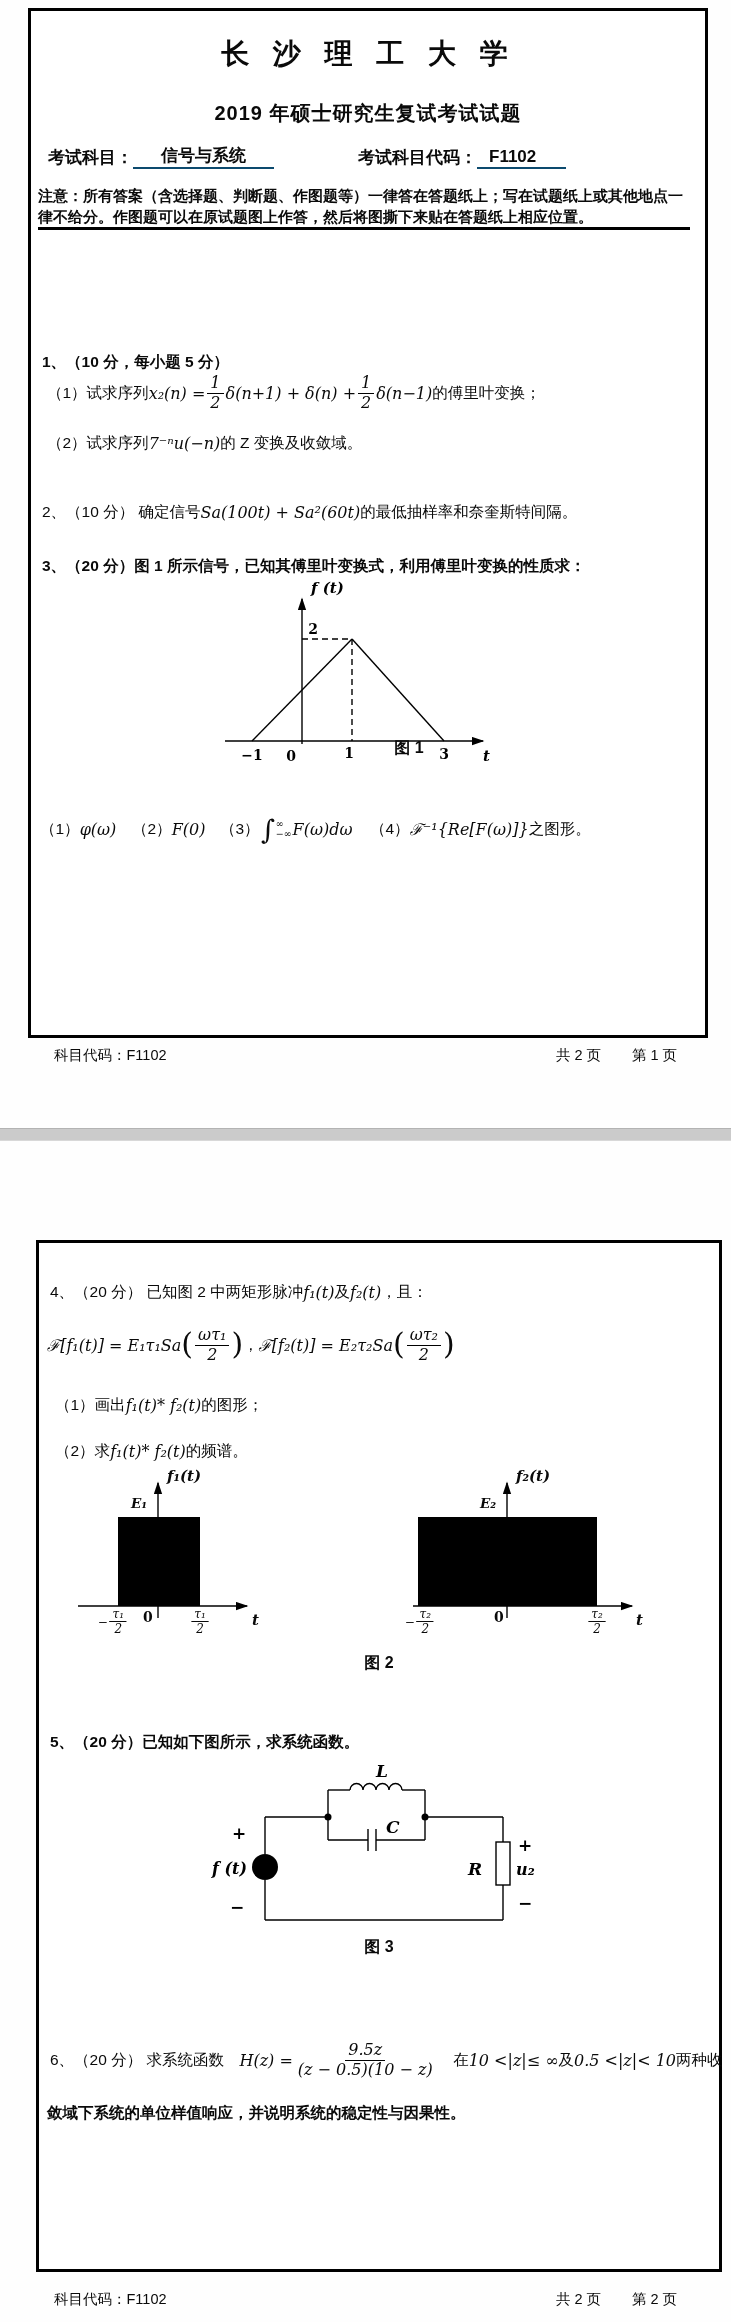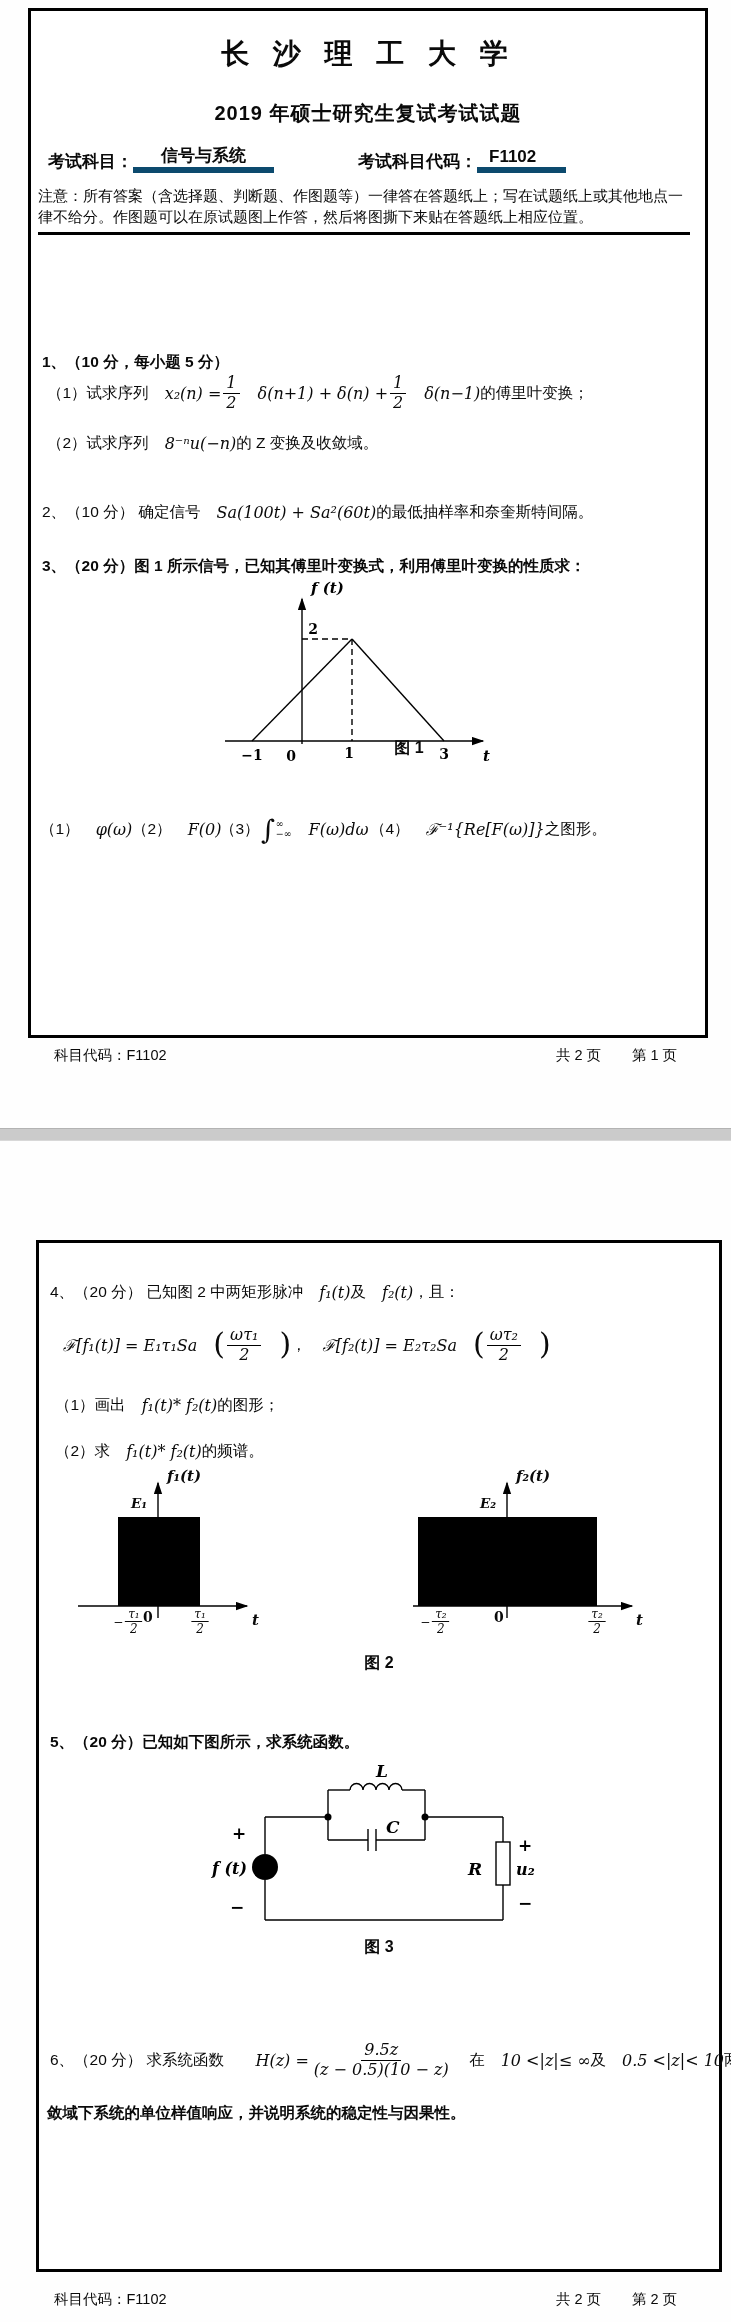--- a/index.html
+++ b/index.html
@@ -4,26 +4,26 @@
 <style>
   html,body{margin:0;padding:0;background:#ffffff;}
   #canvas{position:relative;width:731px;height:2322px;background:#fefefe;overflow:hidden;
           font-family:"Liberation Sans",sans-serif;color:#0a0a0a;}
   .abs{position:absolute;}
   .page{position:absolute;background:#fff;border:3px solid #000;}
   .center{text-align:center;}
   .uheading{font-family:"DejaVu Serif",serif;font-weight:700;font-size:28px;letter-spacing:7px;}
   .etitle{font-weight:700;font-size:20px;letter-spacing:1px;}
   .subjrow{display:flex;align-items:flex-end;font-size:17px;font-weight:700;}
-  .uval{display:inline-block;border-bottom:6px solid #0c4a6e;text-align:center;font-weight:700;}
-  .notice{font-size:15px;font-weight:400;line-height:21px;border-bottom:3.5px solid #000;padding-bottom:5px;}
+  .uval{display:inline-block;border-bottom:2px solid #0c4a6e;text-align:center;font-weight:700;}
+  .notice{font-size:15px;font-weight:700;line-height:21px;border-bottom:3.5px solid #000;}
   .qtext{font-size:15.5px;font-weight:700;white-space:nowrap;}
   .fline{display:flex;align-items:center;white-space:nowrap;}
   .ft{font-family:"Liberation Sans",sans-serif;font-weight:400;font-size:15.5px;}
-  .fm{font-family:"DejaVu Serif",serif;font-style:italic;font-weight:500;font-size:16px;padding-left:16px;}
+  .fm{font-family:"DejaVu Serif",serif;font-style:italic;font-weight:500;font-size:16px;}
   .frac{display:inline-flex;flex-direction:column;align-items:center;vertical-align:middle;margin:0 2px;line-height:1.15;}
   .frac .num{display:block;border-bottom:1.5px solid #000;padding:0 3px;text-align:center;}
   .frac .den{display:block;padding:0 3px;text-align:center;}
   .bigp{font-style:normal;font-size:30px;font-weight:400;line-height:1;transform:translateY(-1px);}
   .intg{display:inline-flex;align-items:center;margin:0 1px;}
   .iglyph{font-family:"DejaVu Serif",serif;font-size:27px;line-height:1;}
   .ilims{display:inline-flex;flex-direction:column;font-family:"DejaVu Serif",serif;font-size:9.5px;
          font-style:italic;line-height:1.05;margin-left:1px;}
   .caption{font-size:16px;font-weight:700;}
   svg line, svg path, svg rect{stroke:#000;fill:none;}
@@ -69,21 +69,21 @@
         <span class="frac">
           <span class="num fm">1</span>
           <span class="den fm">2</span>
         </span>
         <span class="fm">δ(n−1)</span>
         <span class="ft"> 的傅里叶变换；</span>
       </div>
 
     <div class="abs fline" style="left:16px;top:420px;height:24px;">
         <span class="ft">（2）试求序列 </span>
-        <span class="fm">8⁻ⁿu(−n)</span>
+        <span class="fm">7⁻ⁿu(−n)</span>
         <span class="ft"> 的 Z 变换及收敛域。</span>
       </div>
 
     <div class="abs fline" style="left:11px;top:489px;height:24px;">
         <span class="ft">2、（10 分）  确定信号 </span>
         <span class="fm">Sa(100t) + Sa²(60t)</span>
         <span class="ft"> 的最低抽样率和奈奎斯特间隔。</span>
       </div>
 
     <div class="abs qtext" style="left:11px;top:545px;">3、（20 分）图 1 所示信号，已知其傅里叶变换式，利用傅里叶变换的性质求：</div>

